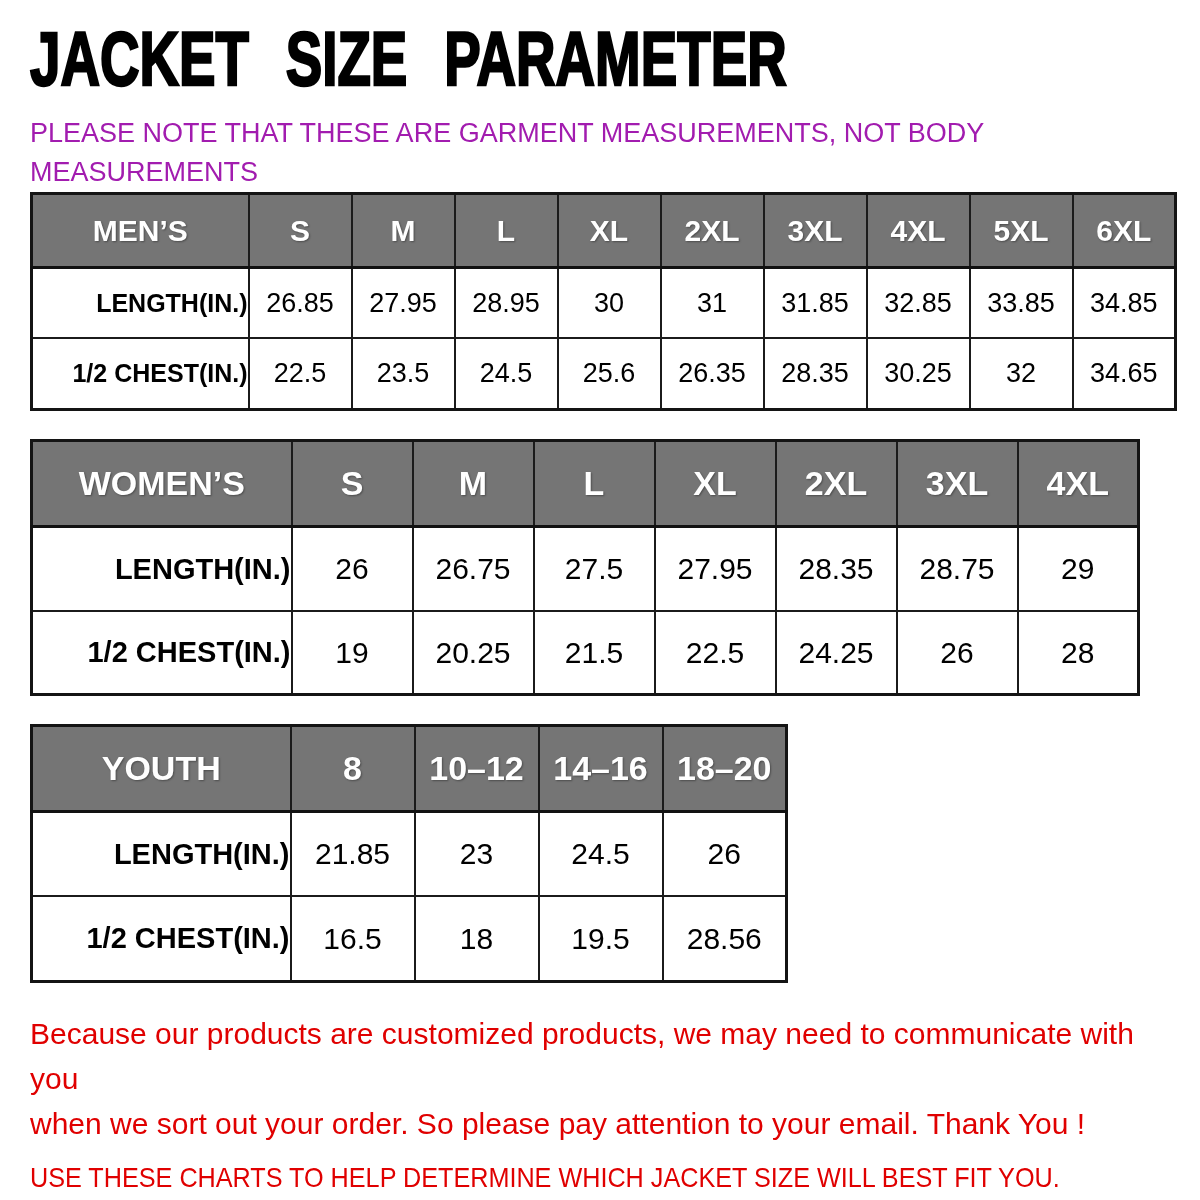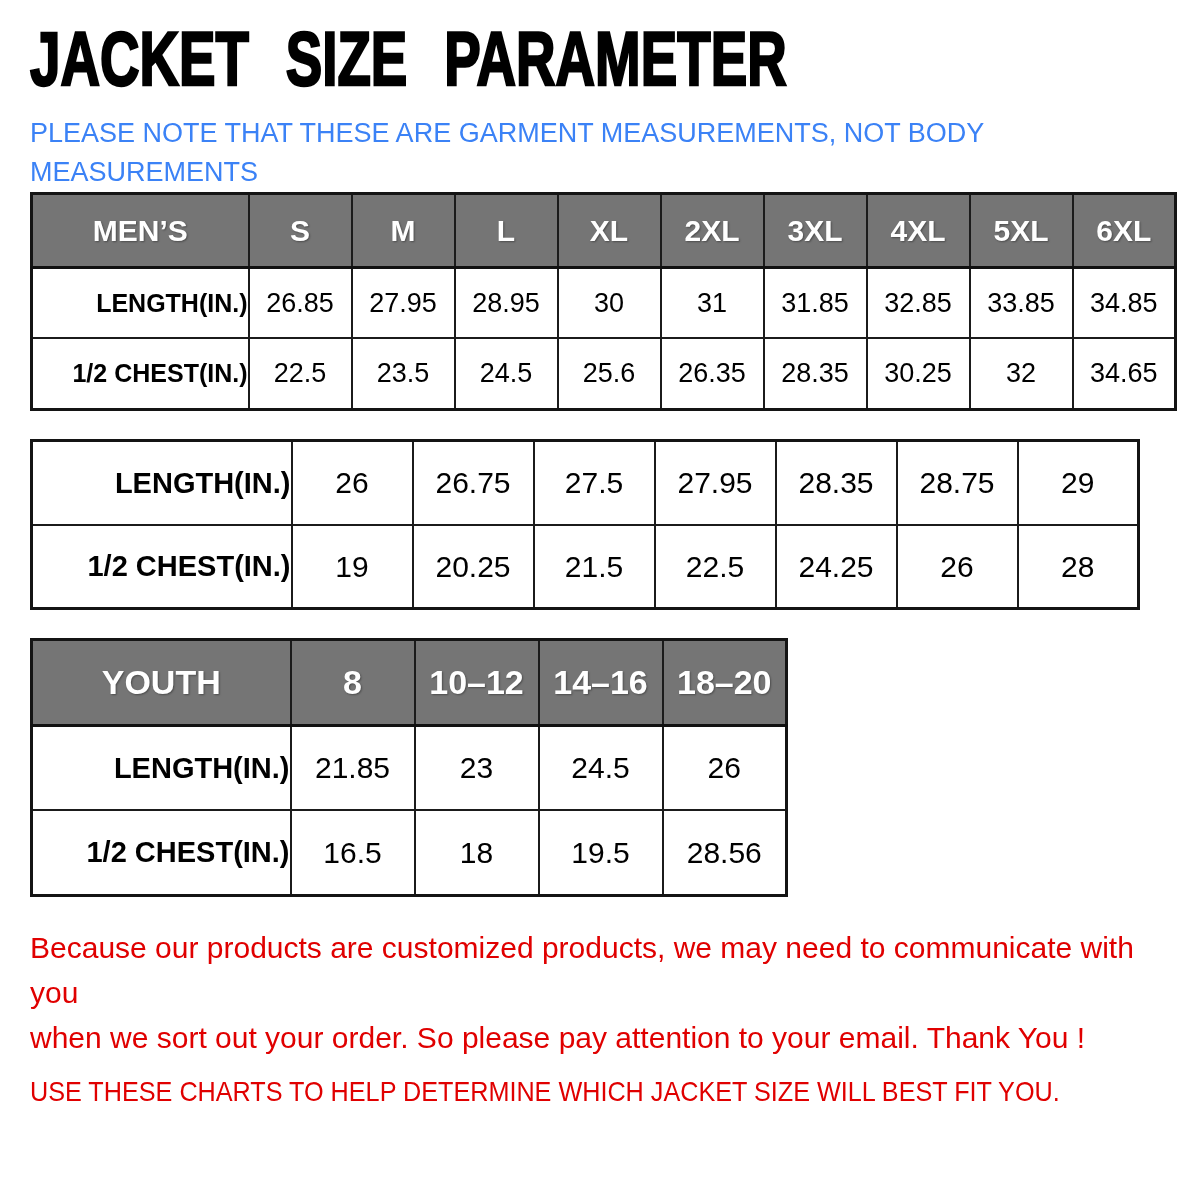--- a/index.html
+++ b/index.html
@@ -24,21 +24,21 @@
     transform-origin:left top;
     -webkit-text-stroke:2.5px #000;
     color:#000;
     height:72px;
   }
 
   
   .note{
     margin:18px 0 0 0;
     max-width:960px;
-    color:#3b82f6;
+    color:#a21caf;
     font-size:27px;
     line-height:1.45;
     white-space:pre-line;
     letter-spacing:0px;
   }
 
   
   table{
     border-collapse:collapse;
     table-layout:fixed;
@@ -174,20 +174,30 @@
       <col style="width:260px">
         <col style="width:121px">
         <col style="width:121px">
         <col style="width:121px">
       <col style="width:121px">
         <col style="width:121px">
         <col style="width:121px">
         <col style="width:121px">
     </colgroup>
     <tbody>
+        <tr class="head">
+      <th>WOMEN’S</th>
+      <th>S</th>
+      <th>M</th>
+      <th>L</th>
+      <th>XL</th>
+      <th>2XL</th>
+      <th>3XL</th>
+      <th>4XL</th>
+    </tr>
     <tr class="r1">
       <td class="lbl">LENGTH(IN.)</td>
       <td>26</td>
       <td>26.75</td>
       <td>27.5</td>
       <td>27.95</td>
       <td>28.35</td>
       <td>28.75</td>
       <td>29</td>
     </tr>

